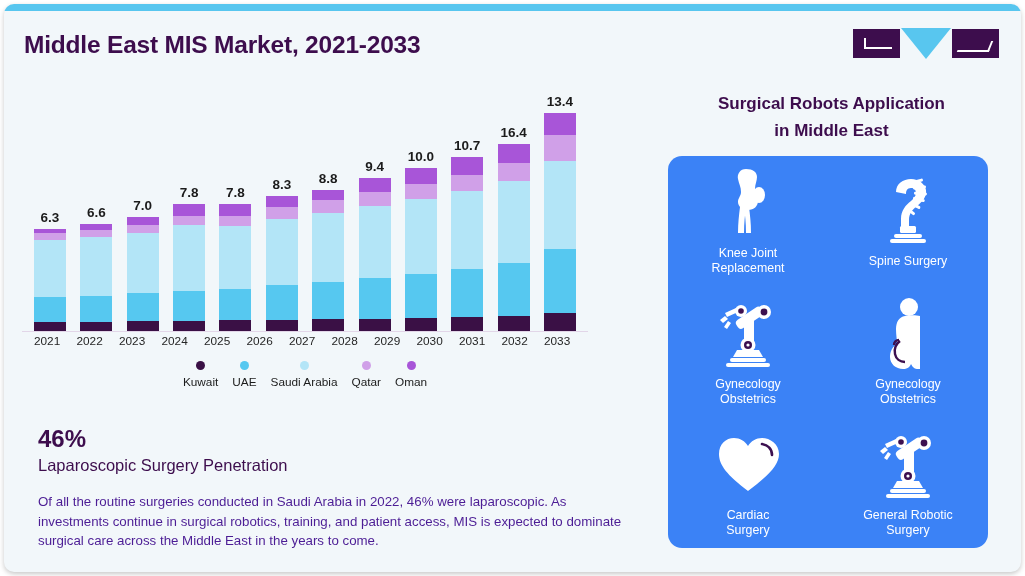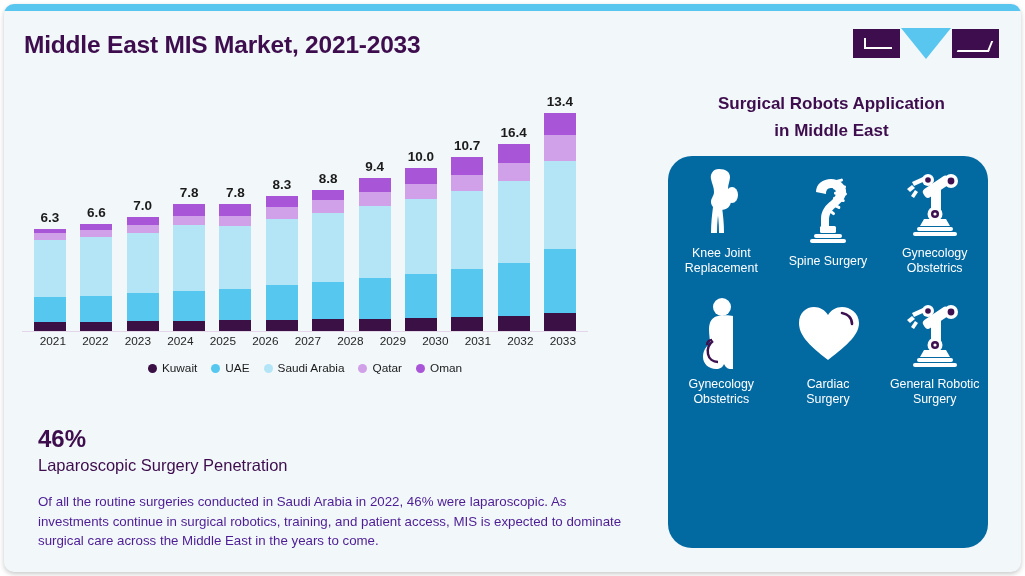--- a/index.html
+++ b/index.html
@@ -109,35 +109,35 @@
   #xaxis {
     position: absolute;
     left: 18px; top: 330px;
     width: 566px;
     display: flex;
     justify-content: space-between;
     padding: 0 12px;
   }
   .xtick {
     width: 32px;
-    text-align: right;
+    text-align: left;
     font-size: 11.8px;
     color: #262626;
   }
 
   #legend {
     position: absolute;
     left: 18px; top: 357px;
     width: 566px;
     display: flex;
     align-items: center;
     justify-content: center;
     gap: 14px;
   }
-  .legend-item { display: flex; align-items: center; gap: 5px; }
+  .legend-item { display: flex; align-items: center; gap: 5px; flex-direction: column; }
   .legend-dot { width: 9px; height: 9px; border-radius: 50%; }
   .legend-label { font-size: 11.8px; color: #1b1b1b; }
 
   
   #stat-pct {
     position: absolute; left: 34px; top: 421px;
     font-size: 24px; font-weight: bold; color: #3d0d4d;
   }
   #stat-sub {
     position: absolute; left: 34px; top: 452px;
@@ -159,24 +159,24 @@
     text-align: center;
     font-size: 17px;
     font-weight: bold;
     color: #3d0d4d;
     line-height: 27px;
   }
   #icon-panel {
     position: absolute;
     left: 664px; top: 152px;
     width: 320px; height: 392px;
-    background: #0369a1;
-    border-radius: 24px;
+    background: #3b82f6;
+    border-radius: 14px;
     display: grid;
-    grid-template-columns: 1fr 1fr 1fr;
+    grid-template-columns: 1fr 1fr;
     grid-template-rows: 1fr 1fr 1fr;
   }
   .icon-cell {
     display: flex;
     flex-direction: column;
     align-items: center;
     justify-content: center;
     padding: 6px 4px;
   }
   .icon-art {

